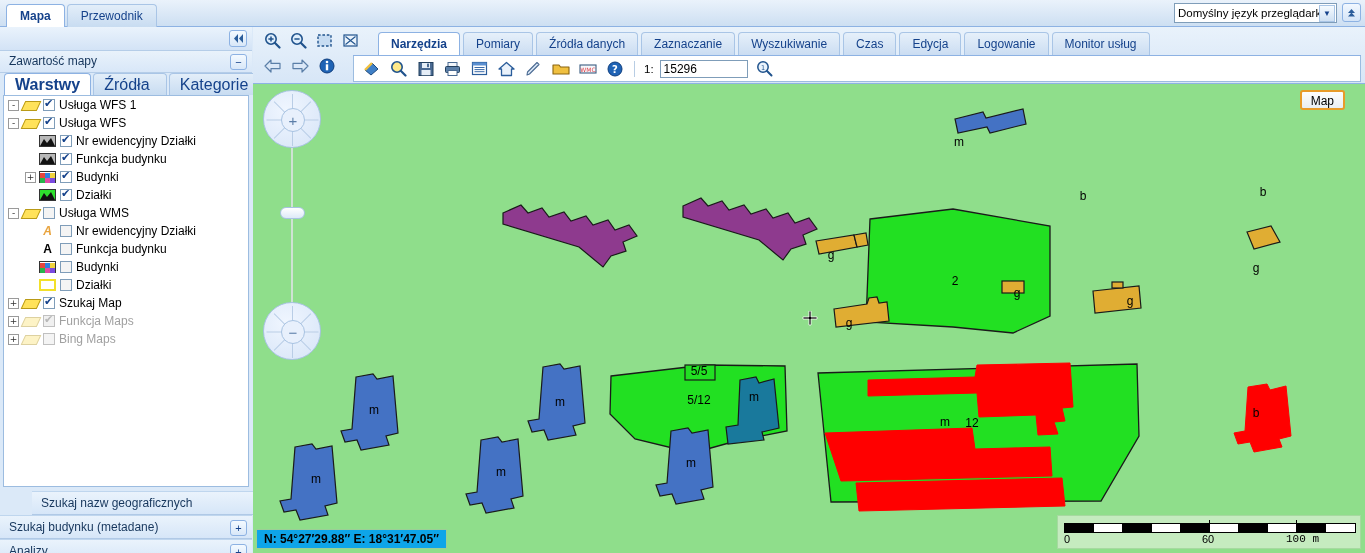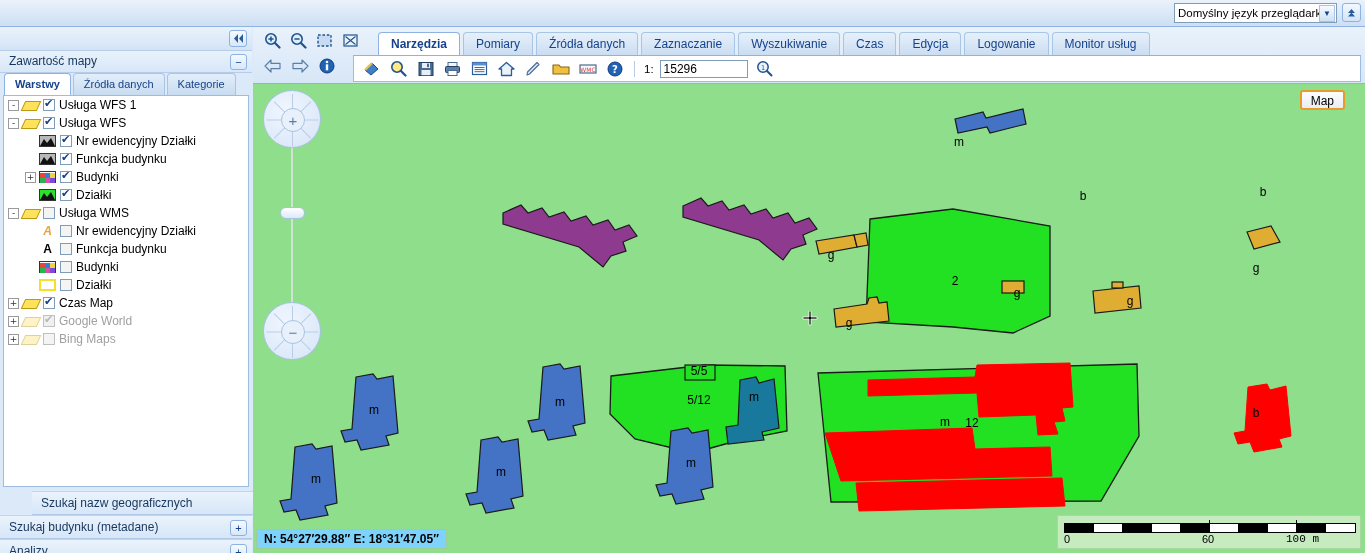--- a/index.html
+++ b/index.html
@@ -81,21 +81,21 @@
     background:linear-gradient(#f4faff,#d8e7f8);
     display:flex; align-items:center; justify-content:center;
     font-size:11px; color:#15428b; line-height:1; cursor:pointer;
   }
   .lp-tabs {
     position:absolute; left:0; top:46px; width:252px; height:22px;
     display:flex; gap:2px; padding-left:4px;
     background:#dbe9f8;
   }
   .lp-tab {
-    height:22px; padding:0 10px; line-height:21px; font-size:11px;
+    height:22px; padding:0 10px; line-height:21px; font-size:16px;
     border:1px solid #a9c5e6; border-bottom:none; border-radius:4px 4px 0 0;
     background:linear-gradient(#e3eef9,#c8dcf1); color:#15428b; cursor:pointer;
   }
   .lp-tab.active { background:#fff; font-weight:bold; border-color:#8db2e3; }
 
   .tree {
     position:absolute; left:3px; top:68px; width:246px; height:392px;
     background:#fff; border:1px solid #9cbce0; overflow:hidden;
   }
   .trow {
@@ -220,40 +220,44 @@
     border:1px solid #a8c3e2;
   }
   .map-btn {
     position:absolute; right:20px; top:6px;
     height:20px; padding:0 9px; line-height:18px; font-size:12px;
     background:linear-gradient(#fdfdfd,#e9eef3);
     border:2px solid #e89b2a; border-radius:3px; color:#000; cursor:pointer;
   }
   .coordbox {
     position:absolute; left:3px; bottom:4px;
-    background:#7dd3fc; border:1px solid #9ccf96;
+    background:#0ea5e9; border:1px solid #9ccf96;
     padding:2px 7px; font-size:12px; color:#000; font-weight:bold;
     font-family:"Liberation Sans", sans-serif;
   }
   .scalebar {
     position:absolute; right:4px; bottom:4px; width:304px; height:34px;
     background:#c5ebbf; border:1px solid #a6d9a0; padding:4px 6px 0 6px;
   }
   .sb-ruler { position:relative; width:292px; height:13px; }
   .sb-lbls { position:relative; width:292px; height:14px; font-size:11px; color:#000; }
   .sb-lbls span { position:absolute; top:0; }
 
   .crosshair { position:absolute; left:0; top:0; pointer-events:none; }
 </style>
 </head>
 <body>
 
 <div class="app">
 
   <div class="topbar">
+    <div class="app-tabs">
+      <div class="app-tab active"><span>Mapa</span></div>
+      <div class="app-tab"><span>Przewodnik</span></div>
+    </div>
     <div class="lang-wrap">
       <div class="lang-select">
         <span>Domyślny język przeglądarki</span>
         <span class="lang-arrow">▼</span>
       </div>
     </div>
     <div class="collapse-btn">
       <svg width="11" height="11" viewBox="0 0 11 11">
           <path d="M5.5 2 L9 6 H2 Z" fill="#2b5d9b"></path>
           <path d="M5.5 5.5 L9 9.5 H2 Z" fill="#2b5d9b"></path>
@@ -366,27 +370,27 @@
         <div class="trow" style="padding-left: 21px;">
           <span class="exp blank"></span>
           <span class="swatch" style="background:#fff;border:2px solid #f2e02a;"></span>
           <span class="cb off"></span>
           <span>Działki</span>
         </div>
         <div class="trow" style="padding-left: 4px;">
           <span class="exp">+</span>
           <span class="sw-parallelogram"></span>
           <span class="cb checked"></span>
-          <span>Czas Map</span>
+          <span>Szukaj Map</span>
         </div>
         <div class="trow dim" style="padding-left: 4px;">
           <span class="exp">+</span>
           <span class="sw-parallelogram dimmed"></span>
           <span class="cb checked disabled"></span>
-          <span>Google World</span>
+          <span>Funkcja Maps</span>
         </div>
         <div class="trow dim" style="padding-left: 4px;">
           <span class="exp">+</span>
           <span class="sw-parallelogram dimmed"></span>
           <span class="cb off disabled"></span>
           <span>Bing Maps</span>
         </div>
       </div>
 
     <div class="acc" style="top:464px;margin-left:32px;">

